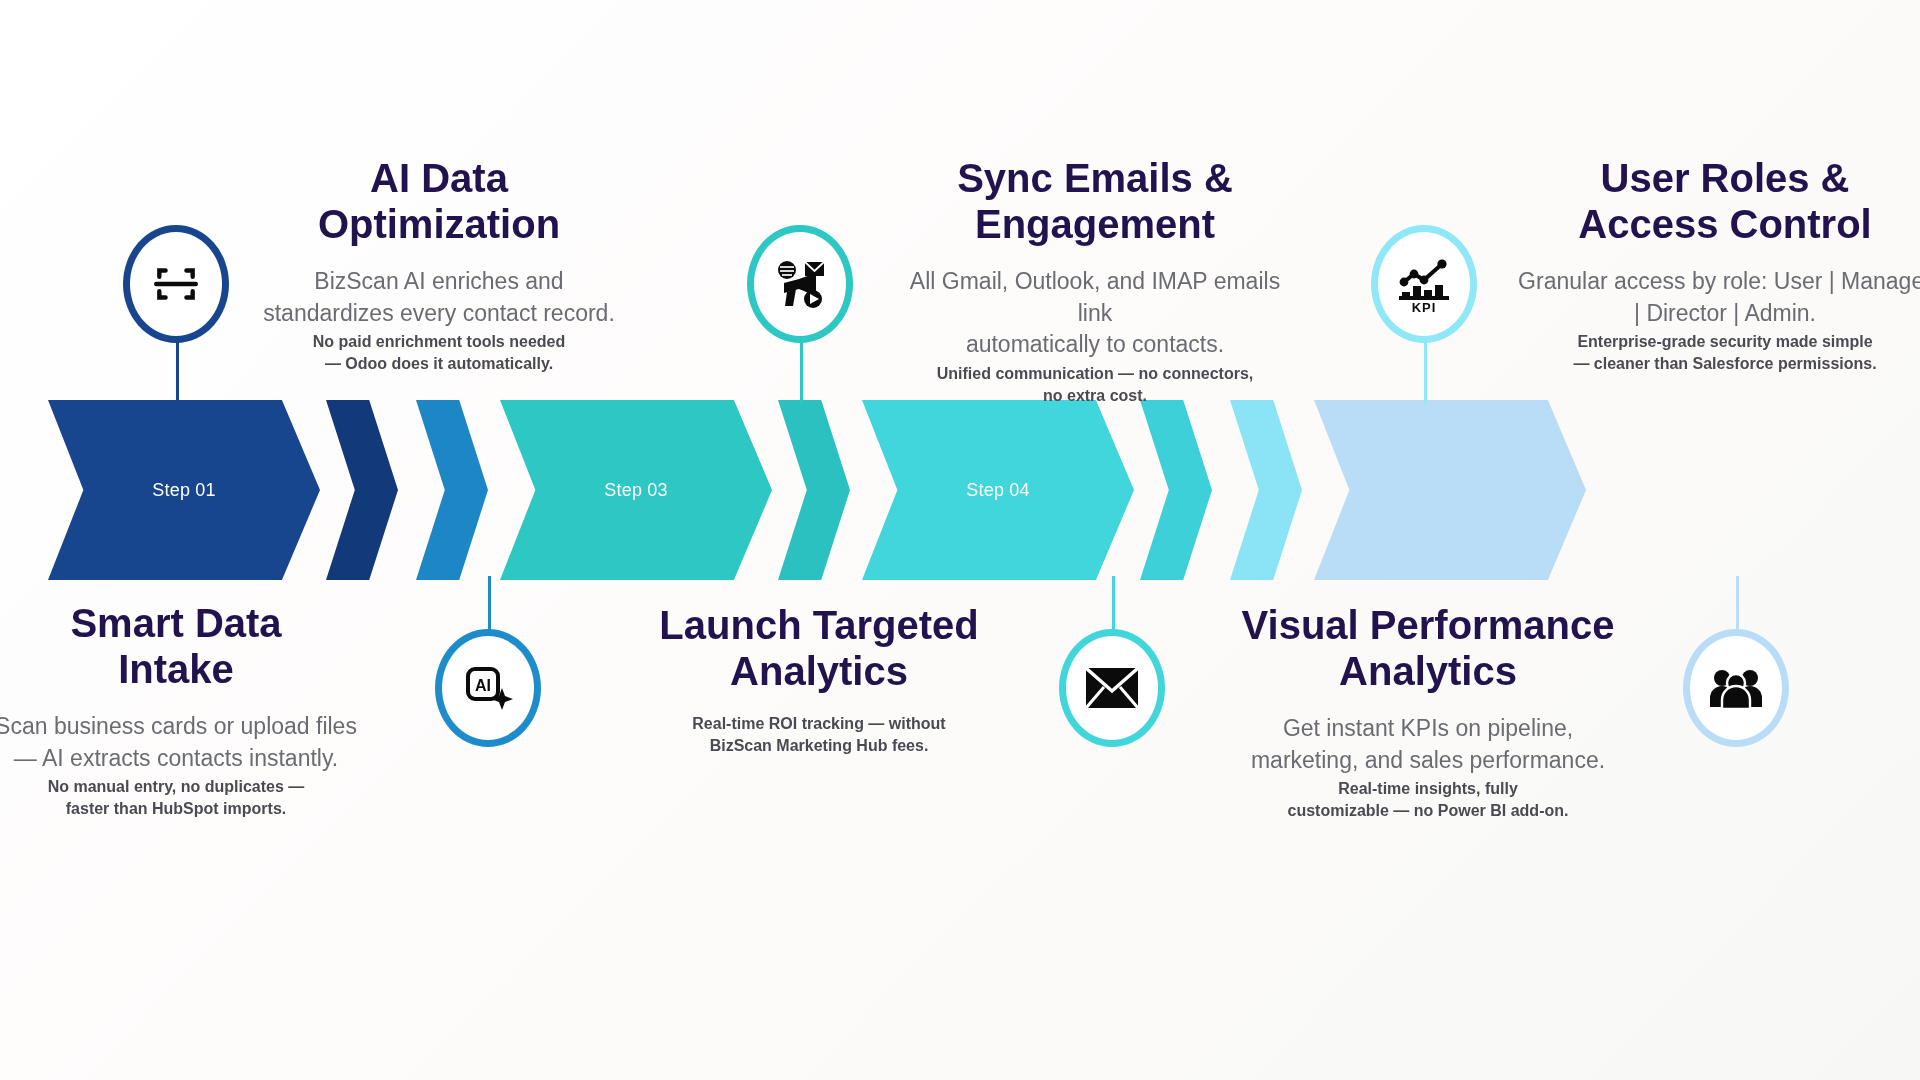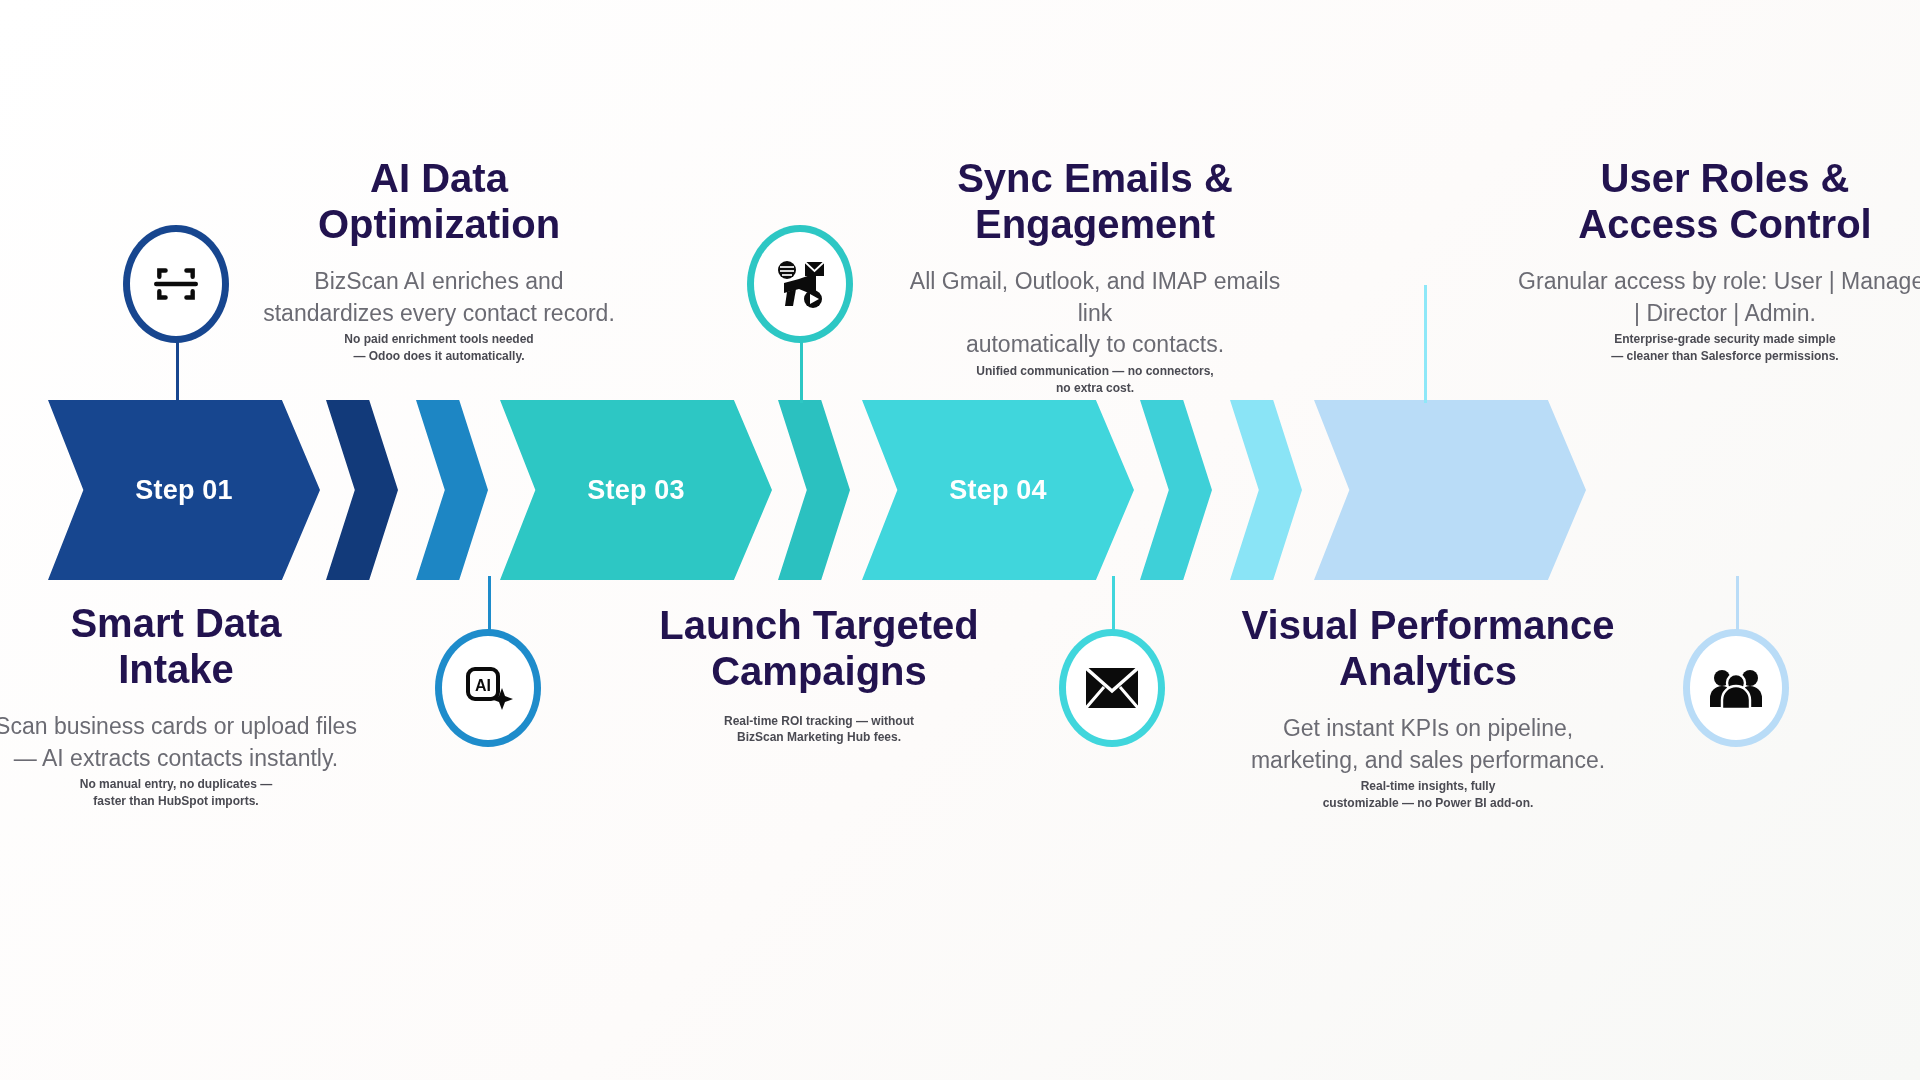--- a/index.html
+++ b/index.html
@@ -33,22 +33,22 @@
   }
   .chev-sep {
     position: relative;
     flex: 0 0 72px;
     margin-left: 6px;
     clip-path: polygon(0 0, 60% 0, 100% 50%, 60% 100%, 0 100%, 40% 50%);
   }
   .chev-gap { flex: 0 0 12px; }
   .step-label {
     color: #ffffff;
-    font-size: 27px;
-    font-weight: 700;
+    font-size: 18px;
+    font-weight: 400;
     letter-spacing: .2px;
     white-space: nowrap;
   }
 
   
   .connector {
     position: absolute;
     width: 3px;
   }
 
@@ -77,21 +77,21 @@
   .block .desc {
     color: #6b6b73;
     font-size: 23px;
     line-height: 1.38;
     white-space: pre-line;
   }
   .block .hl {
     display: block;
     color: #4a4a52;
     font-weight: 700;
-    font-size: 12px;
+    font-size: 16px;
     line-height: 1.38;
     margin-top: 2px;
     white-space: pre-line;
   }
 </style>
 </head>
 <body>
 
 <div id="stage">
 
@@ -181,20 +181,37 @@
   <div class="badge" style="left:1066px; top:636px; box-shadow:0 0 0 7px #40d6dc;">
     <span>
       <svg width="54" height="42" viewBox="0 0 54 42">
         <rect x="1" y="1" width="52" height="40" fill="#0b0b0b"></rect>
         <path d="M1 1 L27 24 L53 1" fill="none" stroke="#ffffff" stroke-width="3.4"></path>
         <path d="M1 41 L19 20 M53 41 L35 20" fill="none" stroke="#ffffff" stroke-width="3"></path>
       </svg>
     </span>
   </div>
 
+  <div class="badge" style="left:1378px; top:232px; box-shadow:0 0 0 7px #8ee8f8;">
+    <span>
+      <svg width="56" height="56" viewBox="0 0 56 56">
+        <polyline points="8,26 18,18 28,24 46,8" fill="none" stroke="#0b0b0b" stroke-width="4"></polyline>
+        <circle cx="8" cy="26" r="4.4" fill="#0b0b0b"></circle>
+        <circle cx="18" cy="18" r="4.4" fill="#0b0b0b"></circle>
+        <circle cx="28" cy="24" r="4.4" fill="#0b0b0b"></circle>
+        <circle cx="46" cy="8" r="4.6" fill="#0b0b0b"></circle>
+        <rect x="6" y="36" width="8" height="6" fill="#0b0b0b"></rect>
+        <rect x="17" y="30" width="8" height="12" fill="#0b0b0b"></rect>
+        <rect x="28" y="34" width="8" height="8" fill="#0b0b0b"></rect>
+        <rect x="39" y="29" width="8" height="13" fill="#0b0b0b"></rect>
+        <rect x="3" y="40" width="50" height="4" fill="#0b0b0b"></rect>
+        <text x="28" y="56" font-family="Liberation Sans, sans-serif" font-size="13" font-weight="700" fill="#0b0b0b" text-anchor="middle" letter-spacing="1">KPI</text>
+      </svg>
+    </span>
+  </div>
 
   <div class="badge" style="left:1690px; top:636px; box-shadow:0 0 0 7px #b9dcf7;">
     <span>
       <svg width="56" height="42" viewBox="0 0 56 42">
         <circle cx="14" cy="11" r="8" fill="#0b0b0b"></circle>
         <path d="M2 40 v-9 a12 12 0 0 1 24 0 v9 Z" fill="#0b0b0b"></path>
         <circle cx="42" cy="11" r="8" fill="#0b0b0b"></circle>
         <path d="M30 40 v-9 a12 12 0 0 1 24 0 v9 Z" fill="#0b0b0b"></path>
         <circle cx="28" cy="16" r="9" fill="#0b0b0b" stroke="#ffffff" stroke-width="2.4"></circle>
         <path d="M14 42 v-9 a14 14 0 0 1 28 0 v9 Z" fill="#0b0b0b" stroke="#ffffff" stroke-width="2.4"></path>
@@ -215,21 +232,21 @@
     <h3>AI Data
 Optimization</h3>
     <div class="desc">BizScan AI enriches and
 standardizes every contact record.</div>
     <div class="hl">No paid enrichment tools needed
 — Odoo does it automatically.</div>
   </div>
 
   <div class="block" style="left:638px; top:602px; width:362px;">
     <h3>Launch Targeted
-Campaigns</h3>
+Analytics</h3>
     <div class="hl">Real-time ROI tracking — without
 BizScan Marketing Hub fees.</div>
   </div>
 
   <div class="block" style="left:1228px; top:602px; width:400px;">
     <h3>Visual Performance
 Analytics</h3>
     <div class="desc">Get instant KPIs on pipeline,
 marketing, and sales performance.</div>
     <div class="hl">Real-time insights, fully

